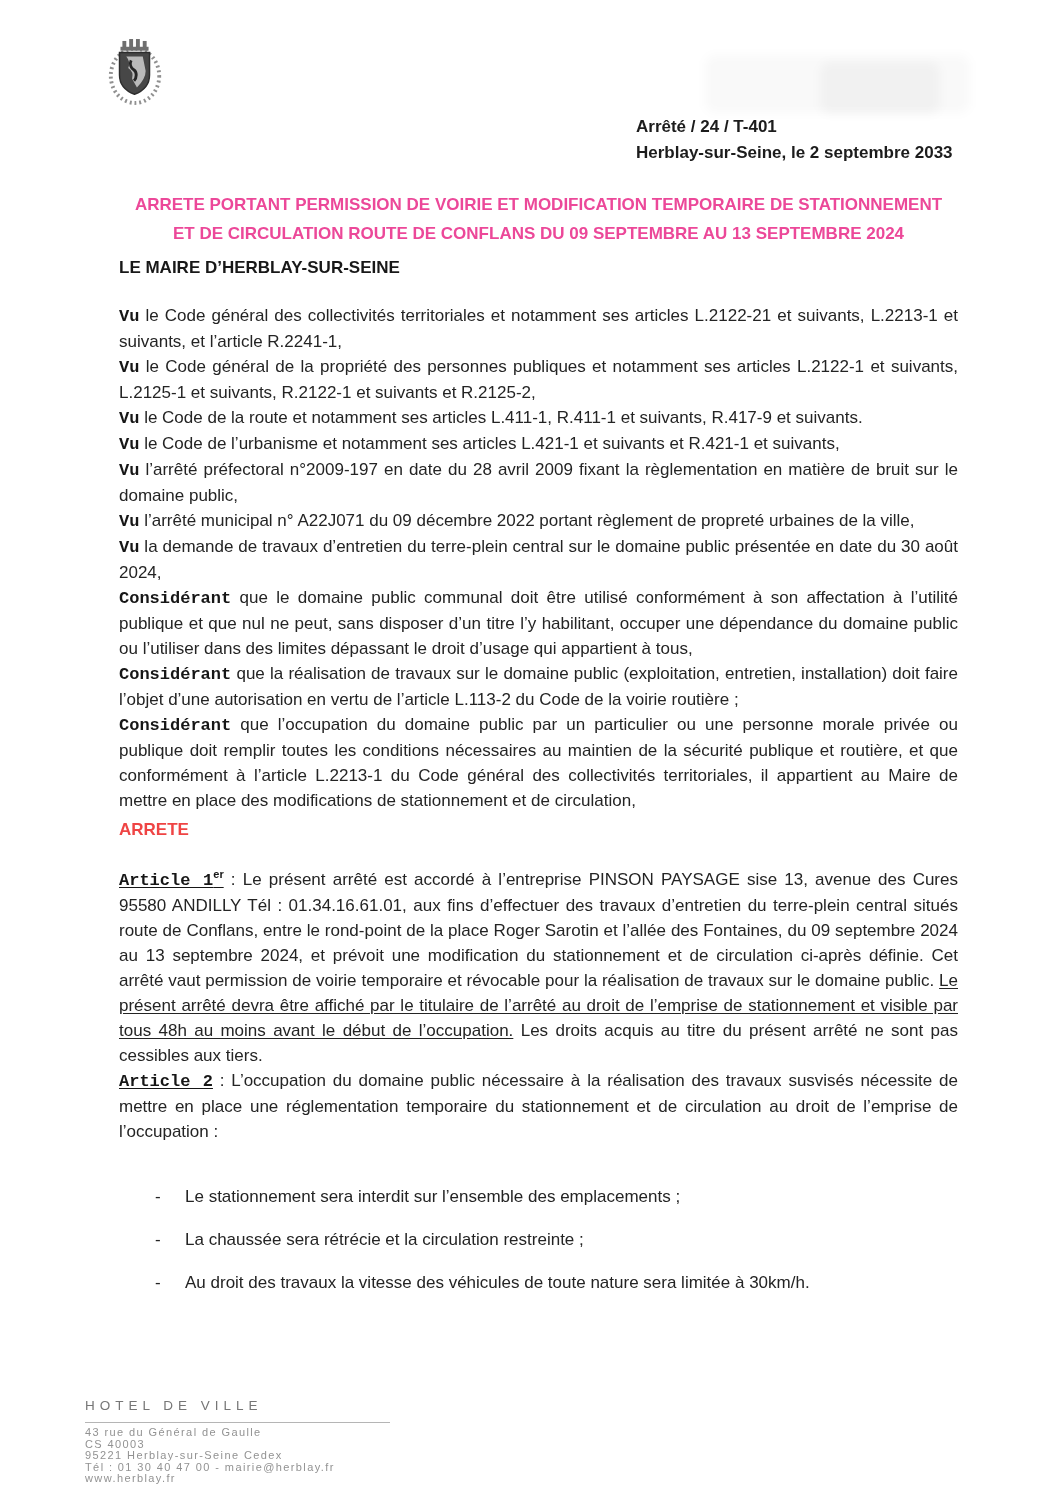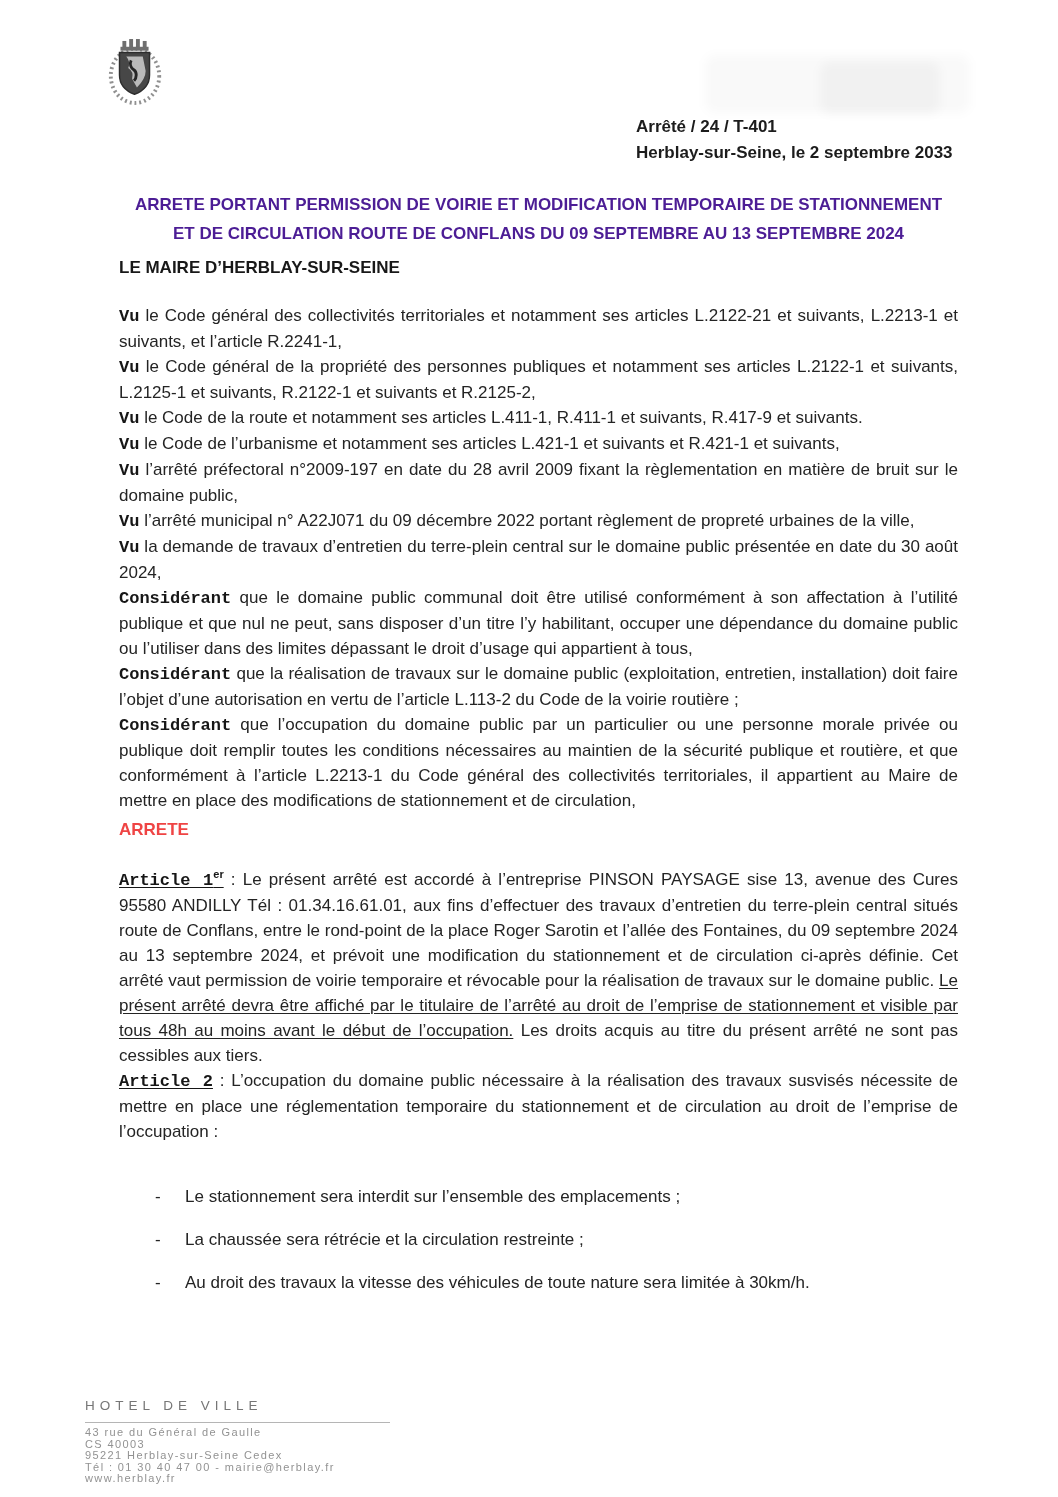--- a/index.html
+++ b/index.html
@@ -32,21 +32,21 @@
     text-align: right; margin-top: 0px; padding-right: 2px;
   }
 
   
   .ref-block { position: absolute; left: 628px; top: 114px; font-weight: bold; font-size: 17px; color: #1c1c1c; margin-left: 8px; }
   .ref-block div { line-height: 26px; }
 
   
   .doc-title {
     position: absolute; left: 119px; top: 190px; width: 839px;
-    text-align: center; font-weight: bold; font-size: 17px; color: #4c1d95;
+    text-align: center; font-weight: bold; font-size: 17px; color: #ec4899;
     line-height: 29px;
   }
 
   
   .salutation { position: absolute; left: 119px; top: 258px; font-weight: bold; font-size: 17px; color: #181818; text-align: center; }
 
   
   .body { position: absolute; left: 119px; top: 303px; width: 839px; font-size: 17px; line-height: 25px; color: #242424; }
   .par { text-align: justify; }
   .par b { color: #161616; font-family: Liberation Mono, monospace; }

